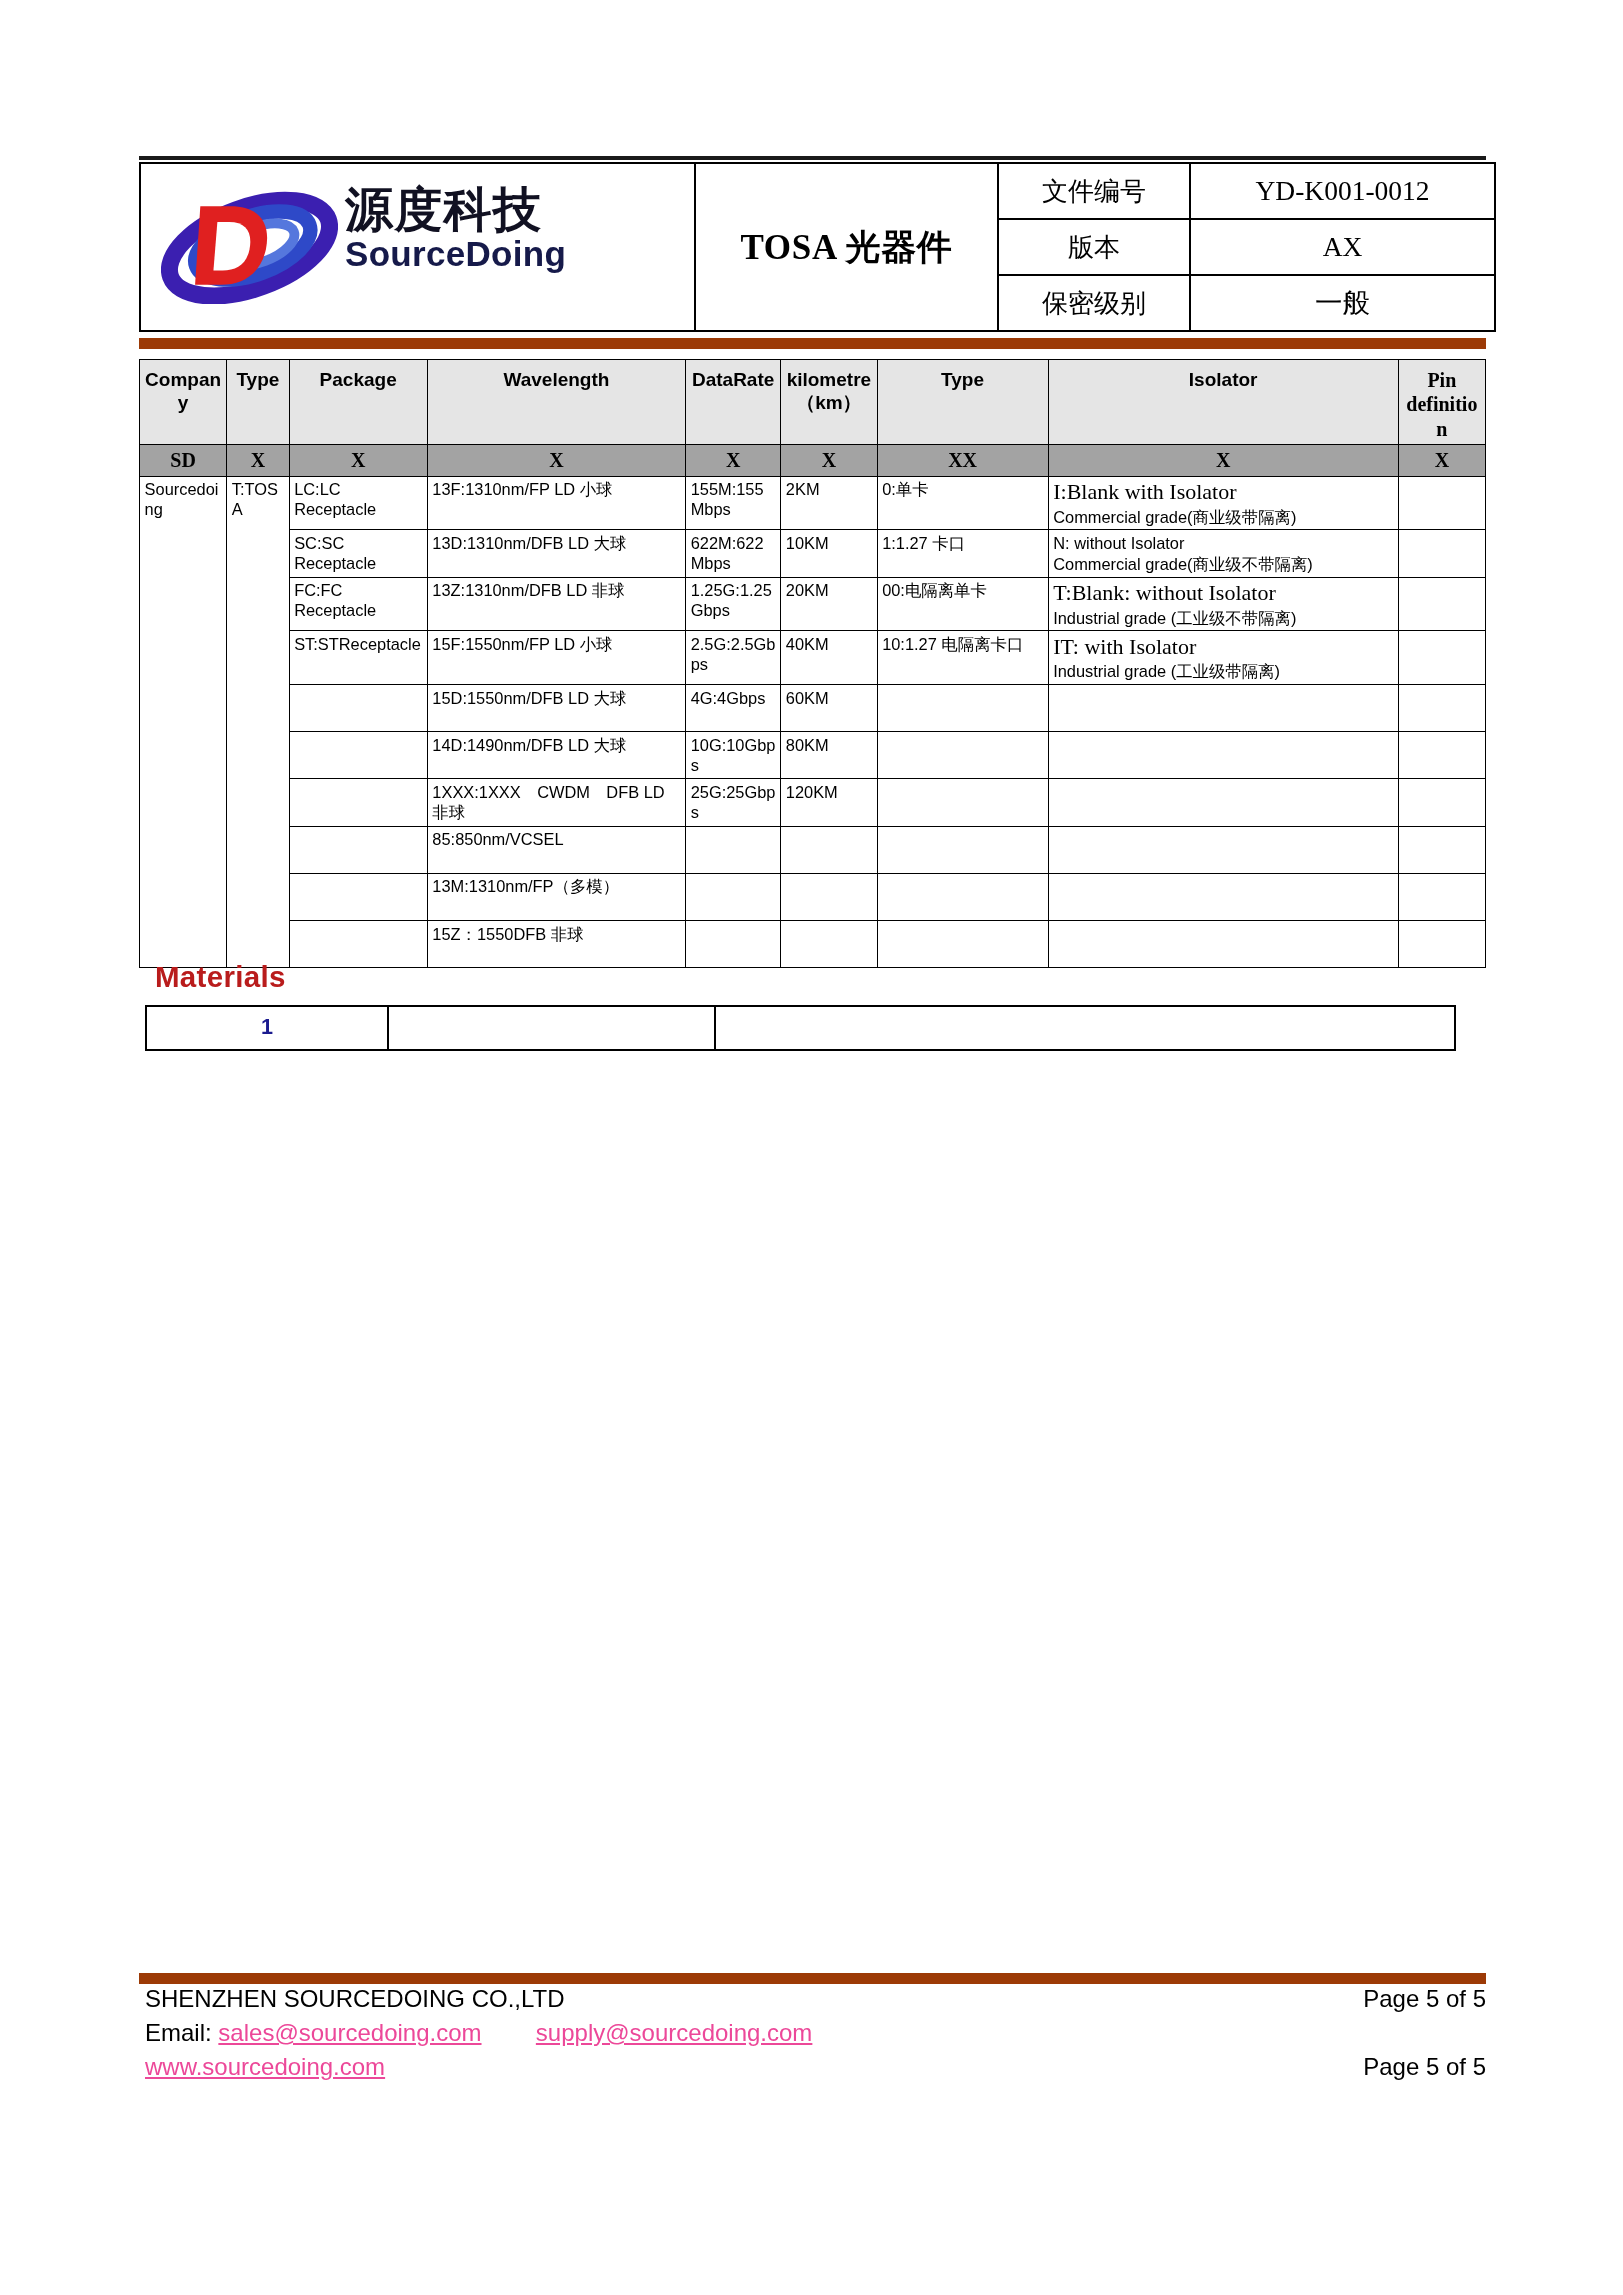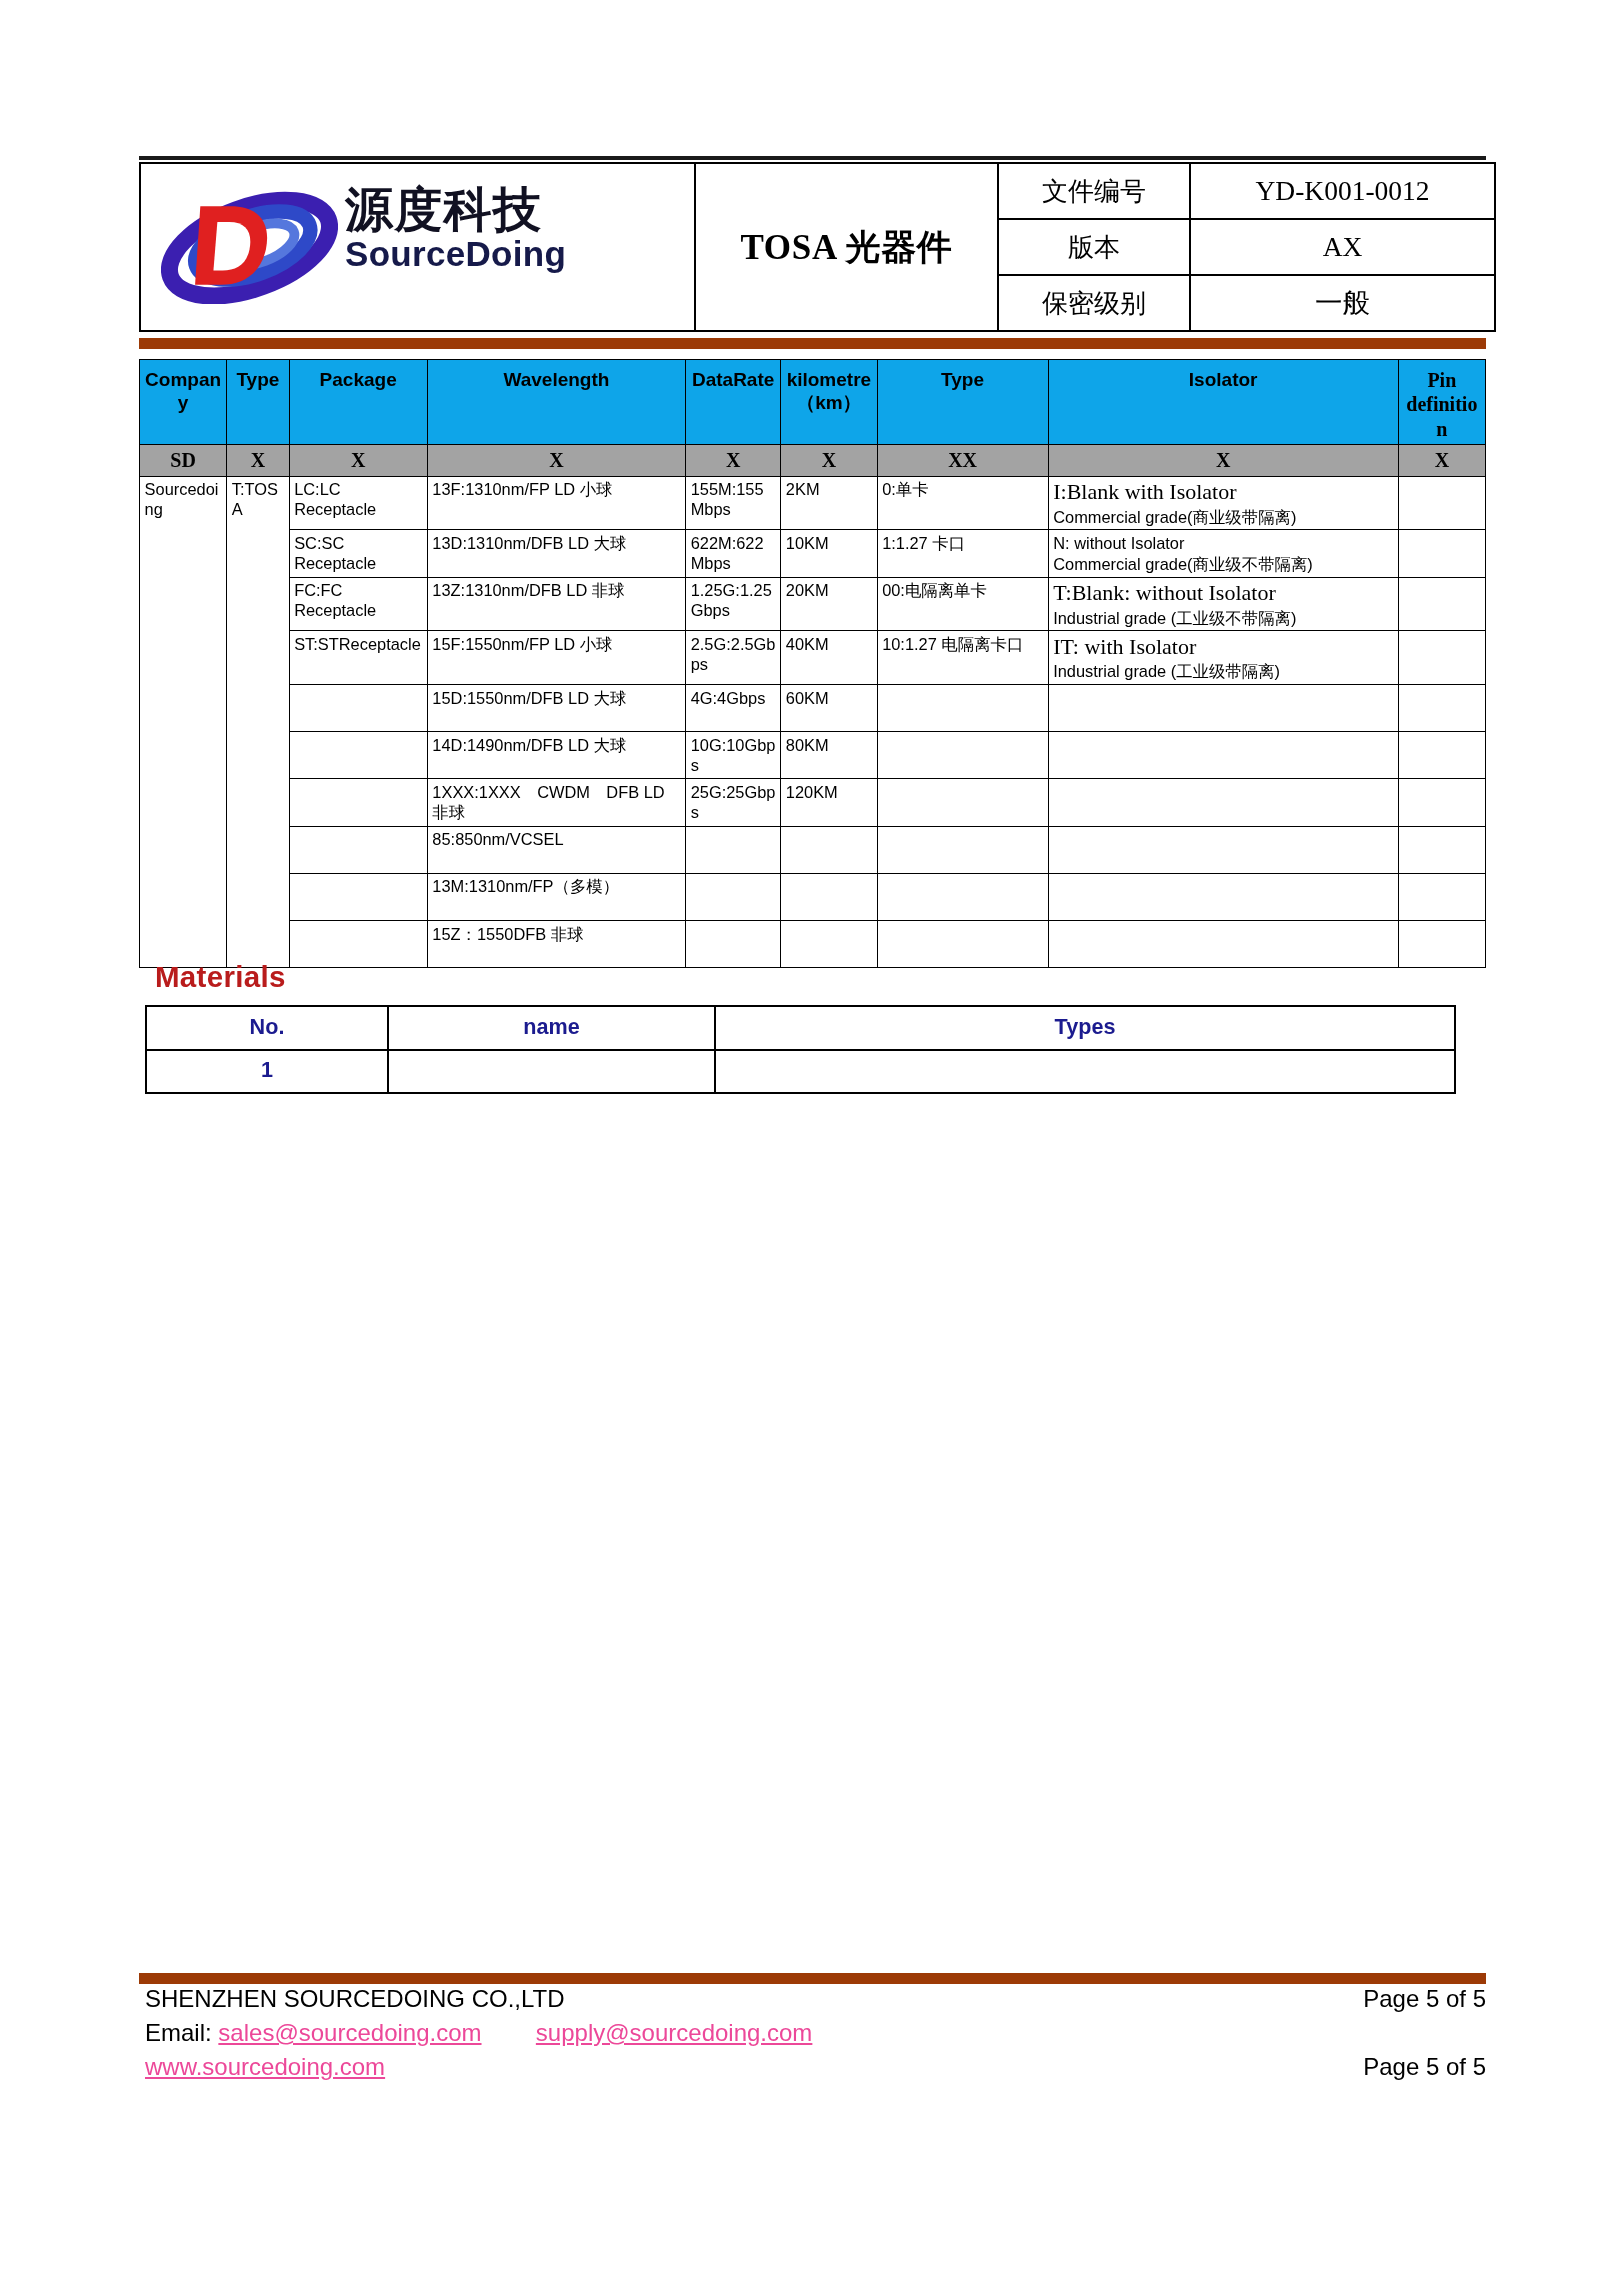--- a/index.html
+++ b/index.html
@@ -133,21 +133,21 @@
     vertical-align: top;
     text-align: left;
     font-size: 16.4px;
     line-height: 1.22;
     font-family: "Liberation Sans", sans-serif;
     font-weight: normal;
     word-wrap: break-word;
     overflow-wrap: break-word;
   }
   .spec-table thead td {
-    background: #0ea5e9;
+    background: #e5e5e5;
     text-align: center;
     vertical-align: top;
     font-weight: bold;
     font-size: 19px;
     padding-top: 7.9px;
   }
   .spec-table thead td.serif-head {
     font-family: "Liberation Serif", serif;
     font-weight: bold;
     font-size: 20px;
@@ -427,25 +427,20 @@
 
   <div class="materials-title">Materials</div>
 
   <table class="materials-table">
     <colgroup>
         <col class="m-no">
         <col class="m-name">
         <col class="m-types">
       </colgroup>
     <tbody>
-        <tr>
-      <td>No.</td>
-      <td>name</td>
-      <td>Types</td>
-    </tr>
     <tr>
       <td>1</td>
       <td></td>
       <td></td>
     </tr>
   </tbody>
     </table>
 
   <div class="brown-rule" id="footer-brown-rule"></div>
 

